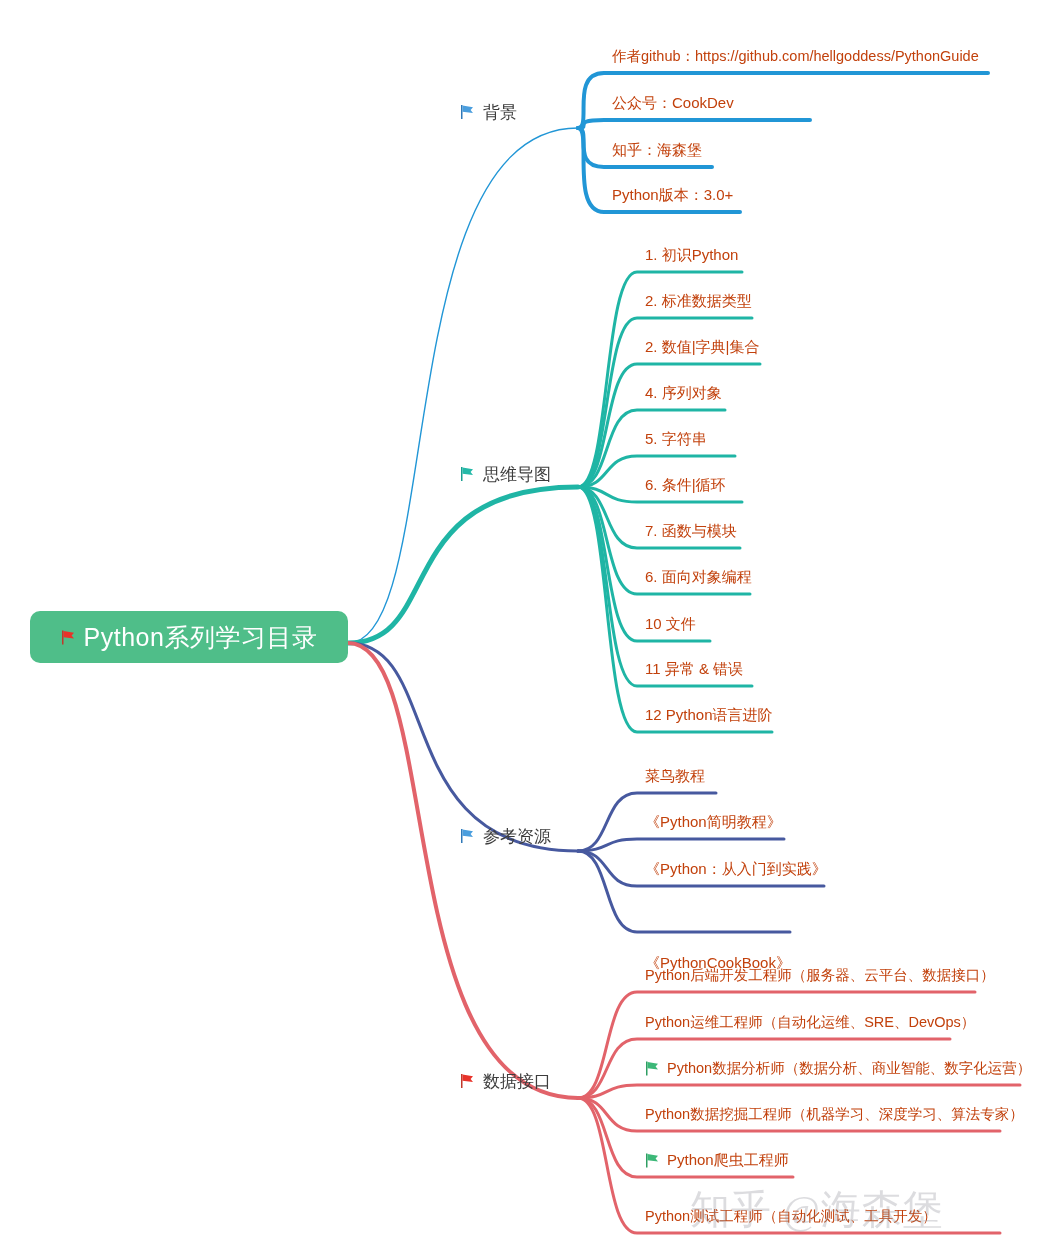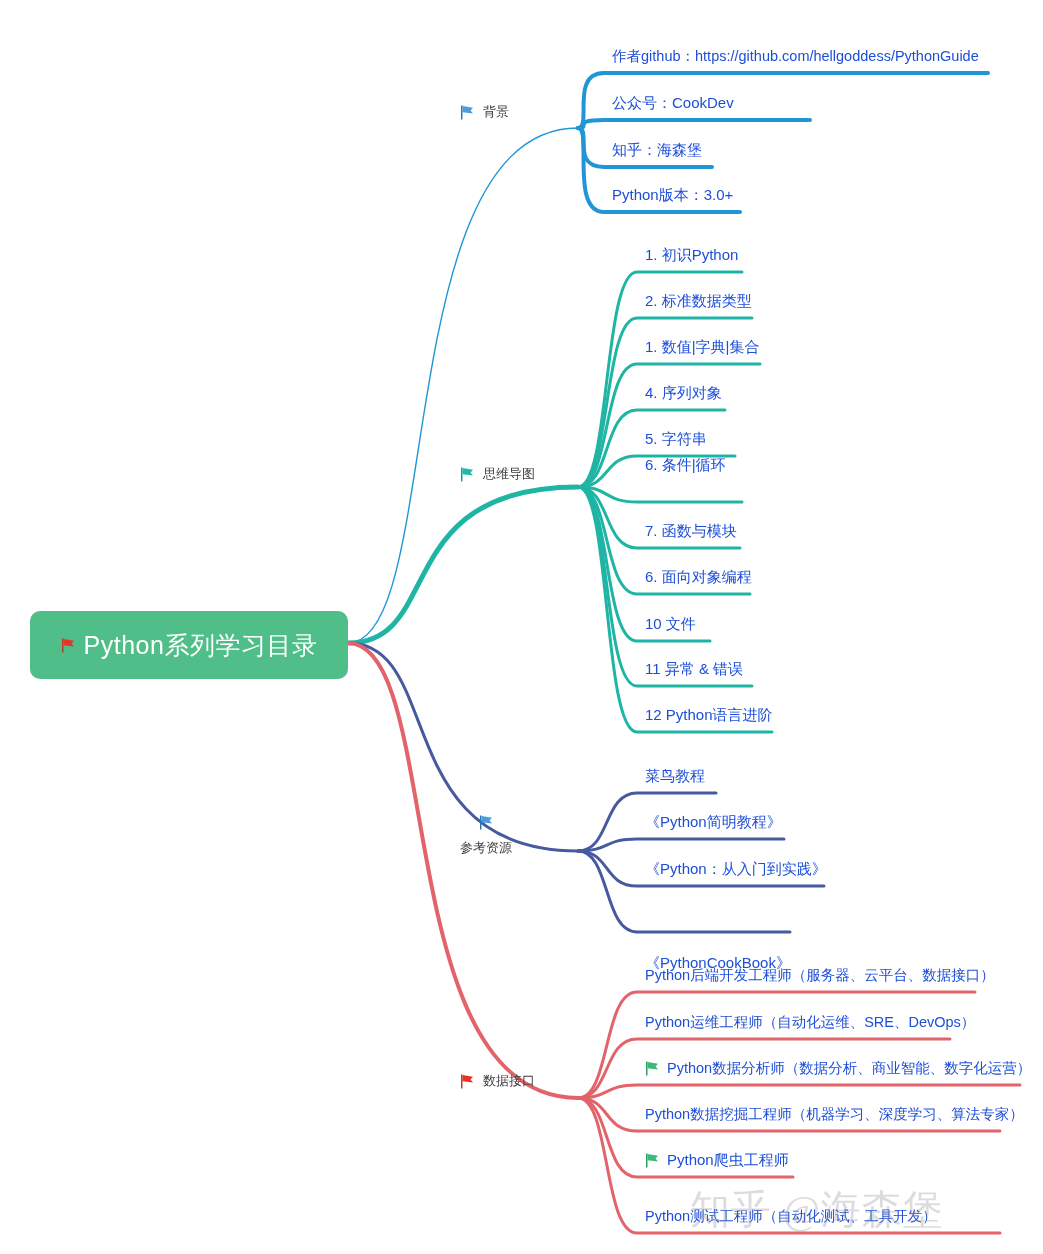--- a/index.html
+++ b/index.html
@@ -26,21 +26,21 @@
     height: 1254px;
     pointer-events: none;
   }
 
   
   .root-node {
     position: absolute;
     left: 30px;
     top: 611px;
     width: 318px;
-    height: 68px;
+    height: 52px;
     border-radius: 10px;
     background: #4fbe89;
     display: flex;
     align-items: center;
     justify-content: center;
     gap: 9px;
     box-sizing: border-box;
     padding: 0 14px;
   }
   .root-label {
@@ -53,37 +53,37 @@
   
   .branch-node {
     position: absolute;
     display: flex;
     align-items: center;
     gap: 9px;
     white-space: nowrap;
     transform: translateY(-50%);
   }
   .branch-label {
-    font-size: 13px;
+    font-size: 17px;
     color: #3d3d3d;
   }
 
   
   .leaf-node {
     position: absolute;
     display: flex;
     align-items: center;
     gap: 8px;
     white-space: nowrap;
     transform: translateY(-50%);
     padding-bottom: 3px;
   }
   .leaf-label {
     font-size: 15px;
-    color: #1d4ed8;
+    color: #c2410c;
   }
   .leaf-label.small {
     font-size: 14.5px;
   }
 
   
   .flag-icon {
     display: inline-block;
     width: 14px;
     height: 15px;
@@ -163,21 +163,21 @@
     </div>
     <div class="branch-node" style="left: 460px; top: 474px;">
       <span class="flag-icon">
         <svg viewBox="0 0 14 15" width="14" height="15">
           <rect x="1" y="0.5" width="1.5" height="14" fill="#199e90"></rect>
           <path d="M2.5 1 L13 2.8 L10.6 5.6 L13 8.4 L2.5 7.2 Z" fill="#25b9a8"></path>
         </svg>
       </span>
       <span class="branch-label">思维导图</span>
     </div>
-    <div class="branch-node" style="left: 460px; top: 836px; flex-direction: column;">
+    <div class="branch-node" style="left: 460px; top: 836px;">
       <span class="flag-icon">
         <svg viewBox="0 0 14 15" width="14" height="15">
           <rect x="1" y="0.5" width="1.5" height="14" fill="#2f78b8"></rect>
           <path d="M2.5 1 L13 2.8 L10.6 5.6 L13 8.4 L2.5 7.2 Z" fill="#4a9ede"></path>
         </svg>
       </span>
       <span class="branch-label">参考资源</span>
     </div>
     <div class="branch-node" style="left: 460px; top: 1081px;">
       <span class="flag-icon">
@@ -200,29 +200,29 @@
     <div class="leaf-node" style="left: 612px; top: 197px; justify-content: center;">
       <span class="leaf-label">Python版本：3.0+</span>
     </div>
     <div class="leaf-node" style="left: 645px; top: 257px;">
       <span class="leaf-label">1. 初识Python</span>
     </div>
     <div class="leaf-node" style="left: 645px; top: 303px;">
       <span class="leaf-label">2. 标准数据类型</span>
     </div>
     <div class="leaf-node" style="left: 645px; top: 349px;">
-      <span class="leaf-label">1. 数值|字典|集合</span>
+      <span class="leaf-label">2. 数值|字典|集合</span>
     </div>
     <div class="leaf-node" style="left: 645px; top: 395px;">
       <span class="leaf-label">4. 序列对象</span>
     </div>
     <div class="leaf-node" style="left: 645px; top: 441px;">
       <span class="leaf-label">5. 字符串</span>
     </div>
-    <div class="leaf-node" style="left: 645px; top: 467px;">
+    <div class="leaf-node" style="left: 645px; top: 487px;">
       <span class="leaf-label">6. 条件|循环</span>
     </div>
     <div class="leaf-node" style="left: 645px; top: 533px;">
       <span class="leaf-label">7. 函数与模块</span>
     </div>
     <div class="leaf-node" style="left: 645px; top: 579px;">
       <span class="leaf-label">6. 面向对象编程</span>
     </div>
     <div class="leaf-node" style="left: 645px; top: 626px;">
       <span class="leaf-label">10 文件</span>

